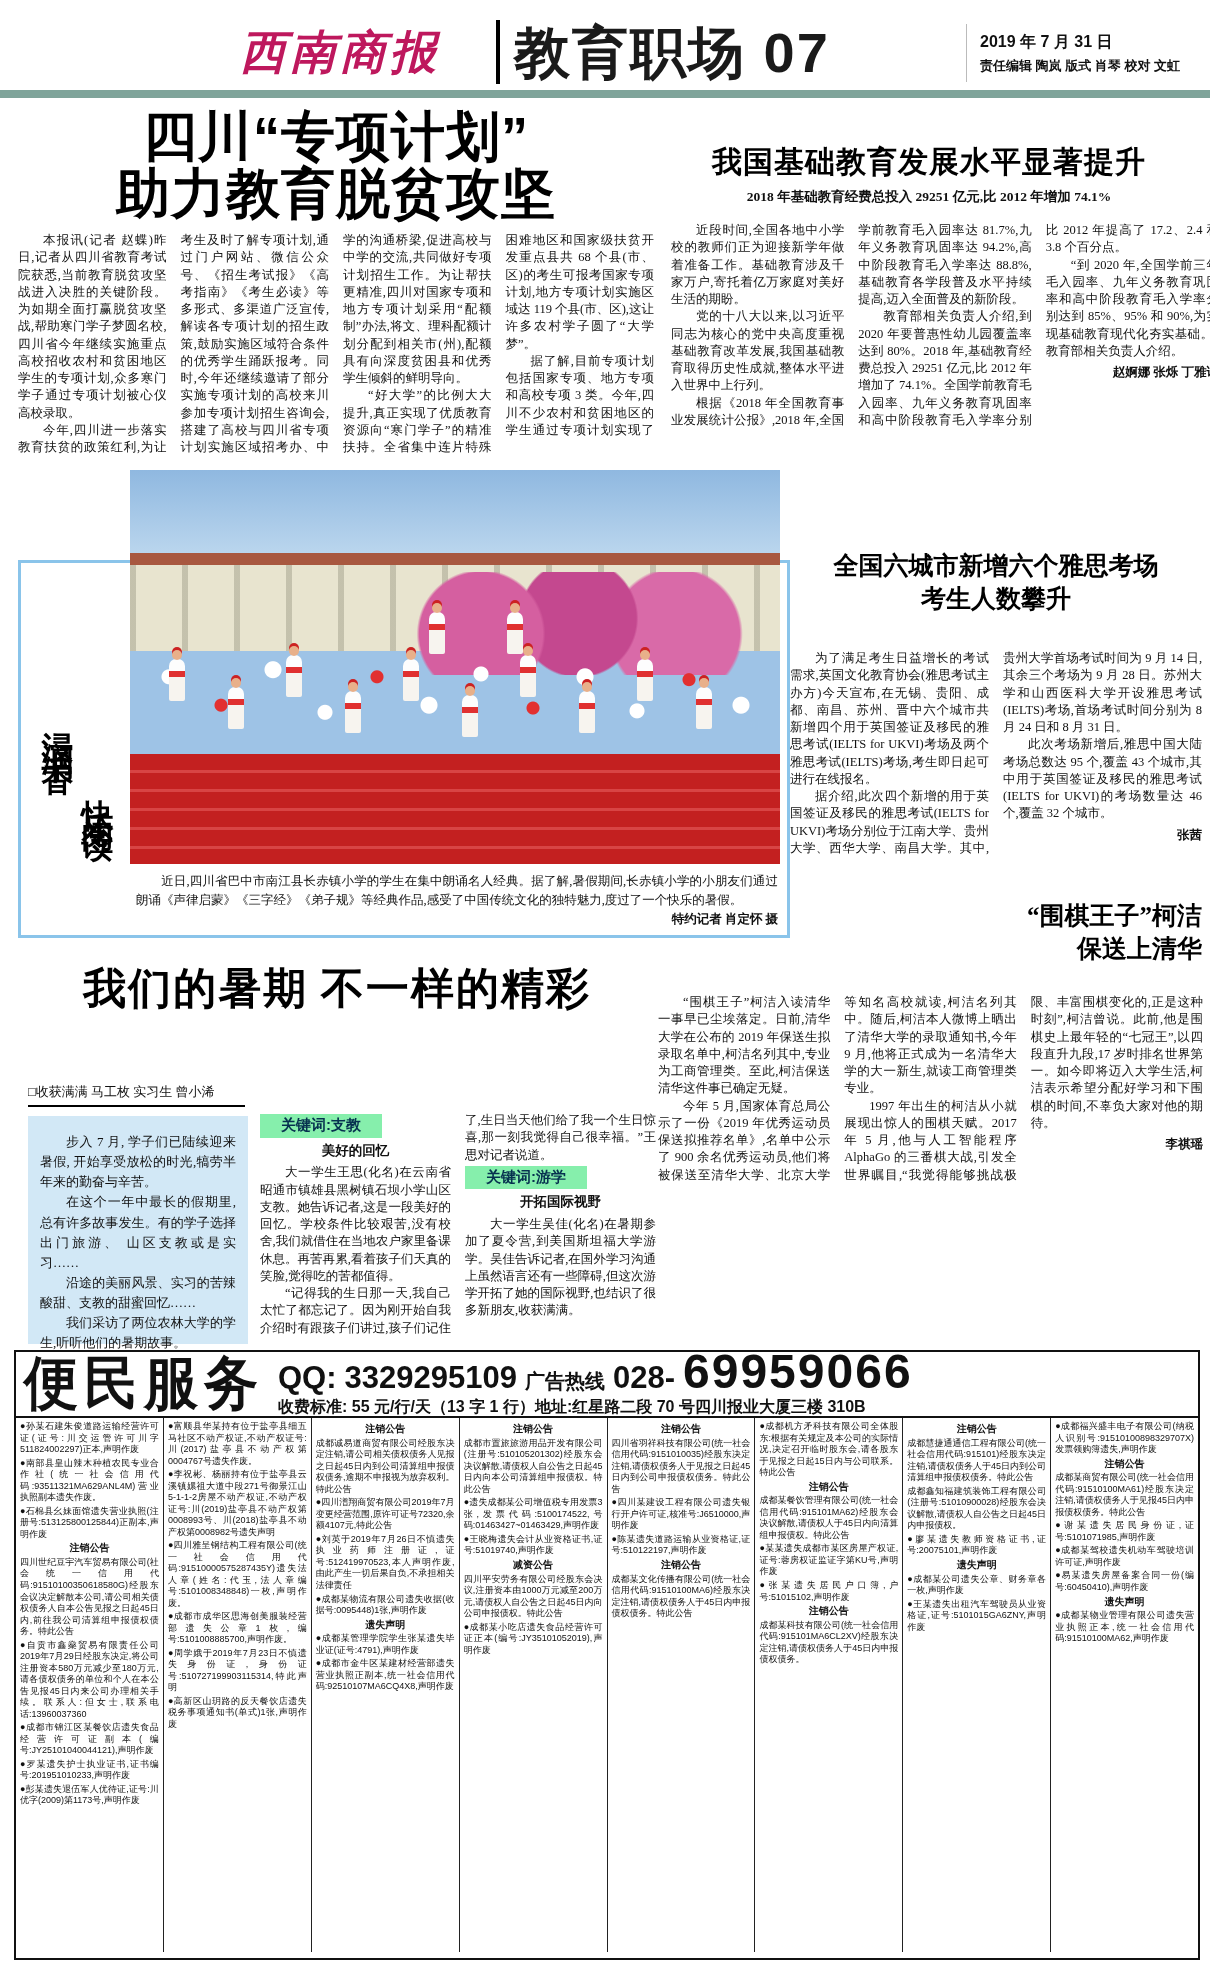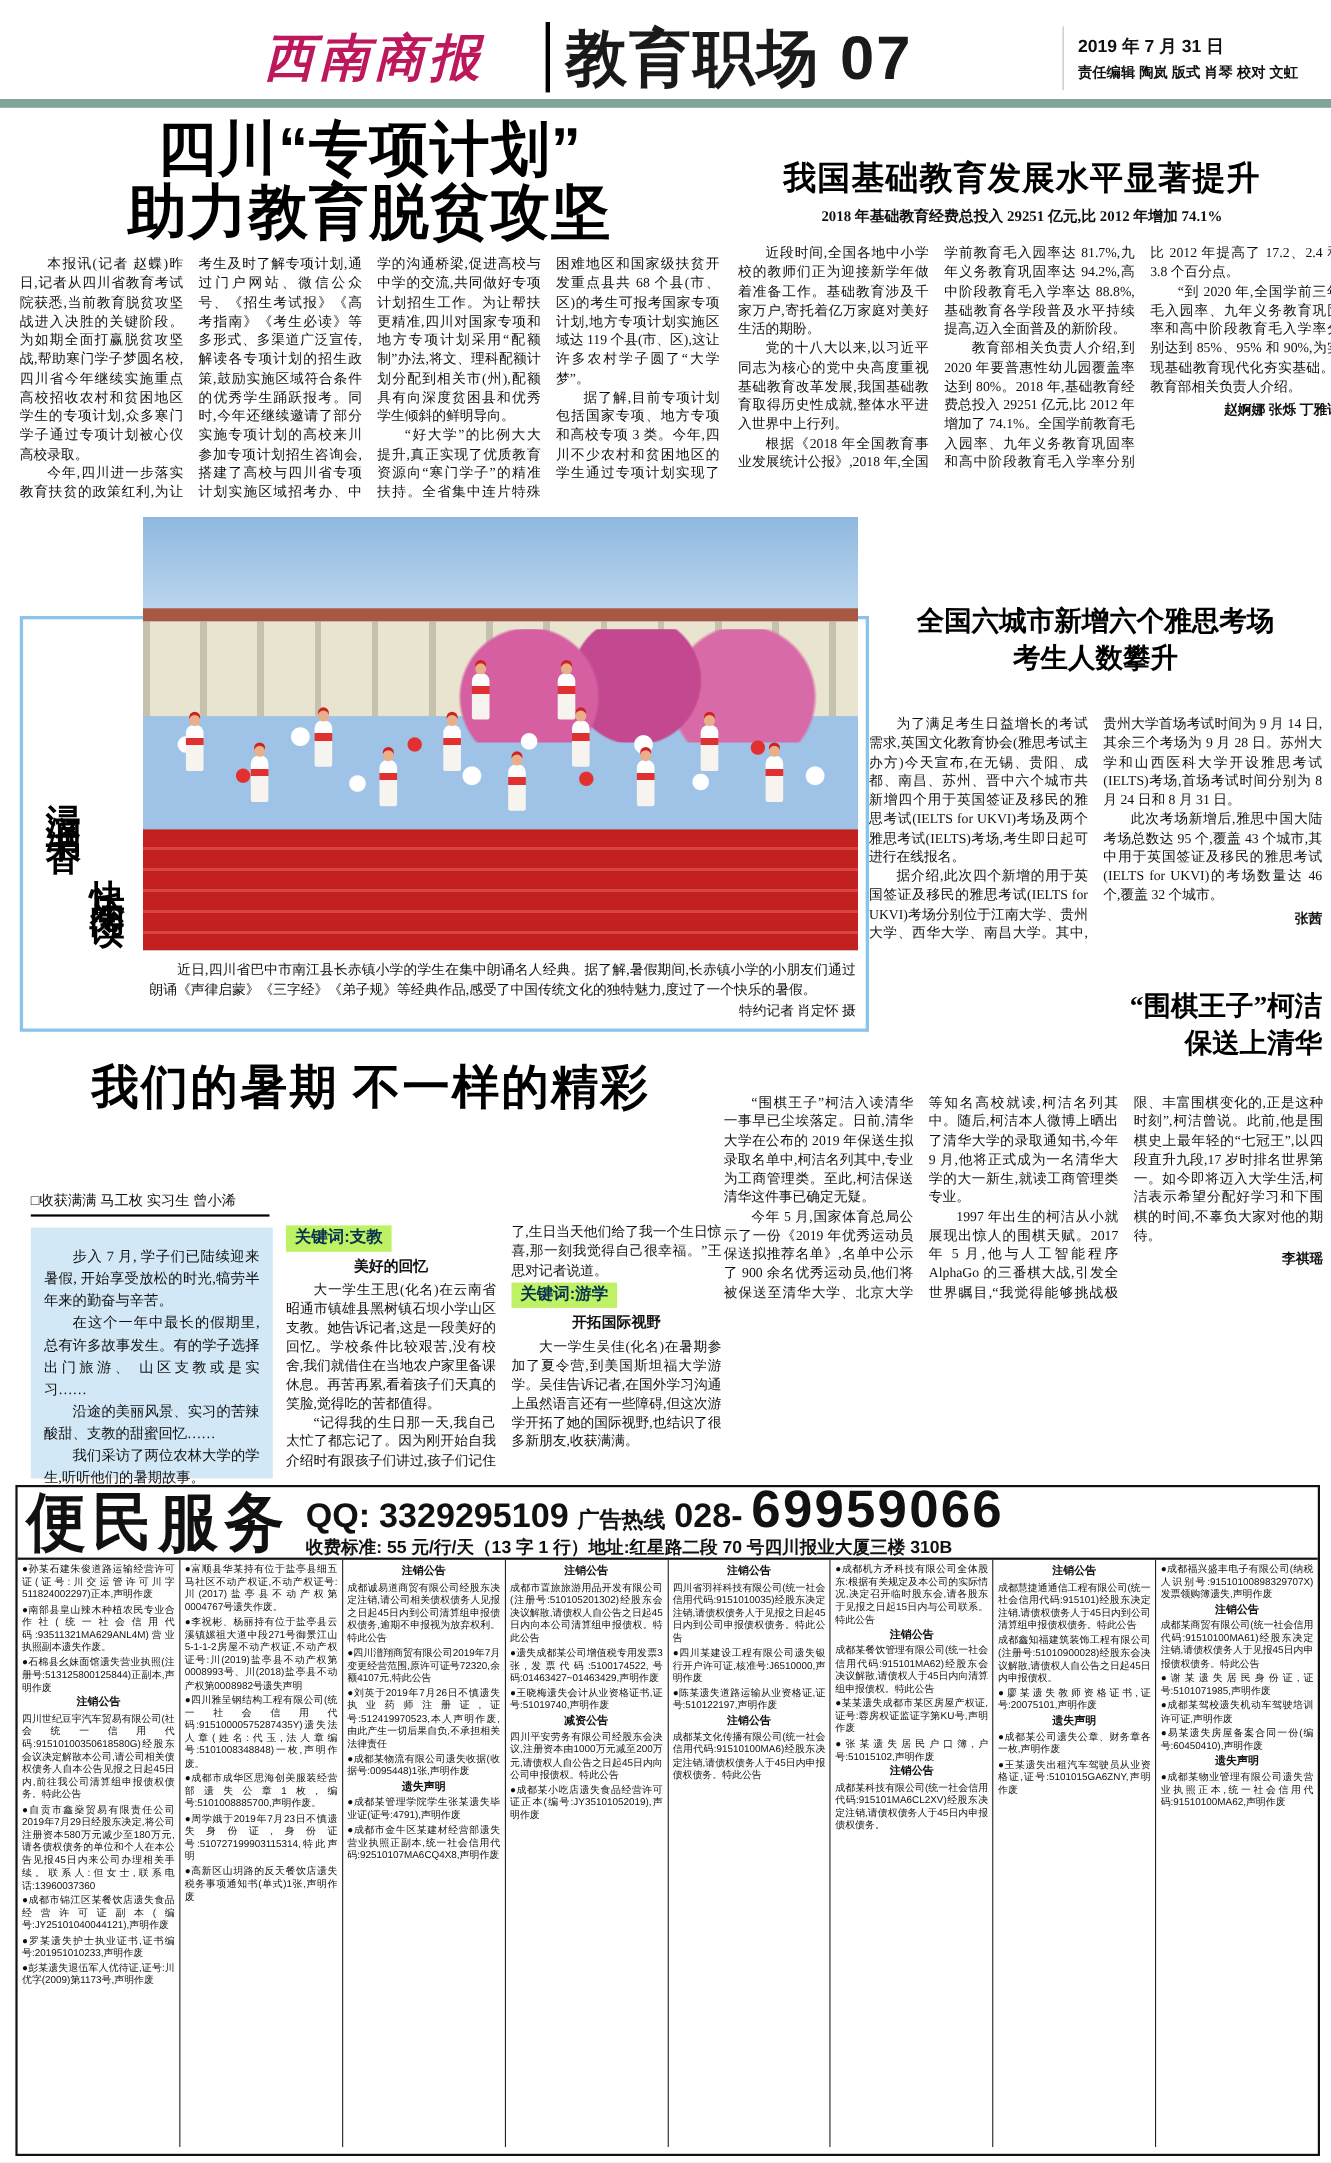--- a/index.html
+++ b/index.html
@@ -66,27 +66,27 @@
   .fig:nth-of-type(1){left:6%;top:48%;} .fig:nth-of-type(2){left:15%;top:55%;}
   .fig:nth-of-type(3){left:24%;top:47%;} .fig:nth-of-type(4){left:33%;top:56%;}
   .fig:nth-of-type(5){left:42%;top:48%;} .fig:nth-of-type(6){left:51%;top:57%;}
   .fig:nth-of-type(7){left:60%;top:47%;} .fig:nth-of-type(8){left:69%;top:56%;}
   .fig:nth-of-type(9){left:78%;top:48%;} .fig:nth-of-type(10){left:87%;top:55%;}
   .fig:nth-of-type(11){left:46%;top:36%;} .fig:nth-of-type(12){left:58%;top:36%;}
   .v-title{writing-mode:vertical-rl;font-weight:900;font-size:32px;letter-spacing:10px;
         font-family:"Liberation Serif",serif;color:#000;}
   .caption{font-size:12.5px;line-height:1.5;text-align:justify;}
   .caption .indent{display:inline-block;width:2em;}
-  .credit{float:right;font-weight:400;}
+  .credit{float:right;font-weight:700;}
   
   .byline-box{font-size:13px;border-bottom:2px solid #000;padding:0 30px 4px 0;display:inline-block;}
   .intro-box{background:#d2e8f6;padding:16px 12px;font-size:13px;line-height:1.55;text-align:justify;}
   .intro-box p{margin:0;text-indent:2em;}
-  .kw-tag{display:inline-block;background:#bef264;color:#06314f;font-family:"Liberation Sans",sans-serif;
-        font-weight:900;font-size:15px;padding:1px 8px 2px;margin:2px 0 2px;}
+  .kw-tag{display:inline-block;background:#86efac;color:#06314f;font-family:"Liberation Sans",sans-serif;
+        font-weight:900;font-size:15px;padding:1px 21px 2px;margin:2px 0 2px;}
   .kw-sub{text-align:center;font-weight:700;font-size:13.5px;margin:2px 0 4px;}
   
   .svc{border:2px solid #111;}
   .svc-head{display:flex;align-items:center;border-bottom:2px solid #111;height:64px;
         padding:0 8px;overflow:hidden;}
   .svc-title{font-family:"Liberation Sans",sans-serif;font-weight:900;font-size:54px;
         letter-spacing:6px;white-space:nowrap;transform:scaleY(1.08);}
   .svc-right{margin-left:14px;flex:1;}
   .svc-line1{display:flex;align-items:baseline;gap:8px;font-family:"Liberation Sans",sans-serif;
         font-weight:900;white-space:nowrap;}

